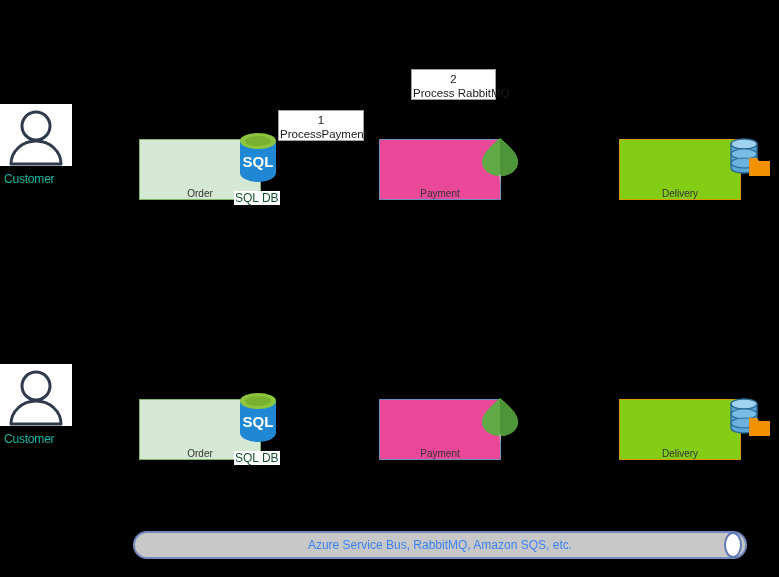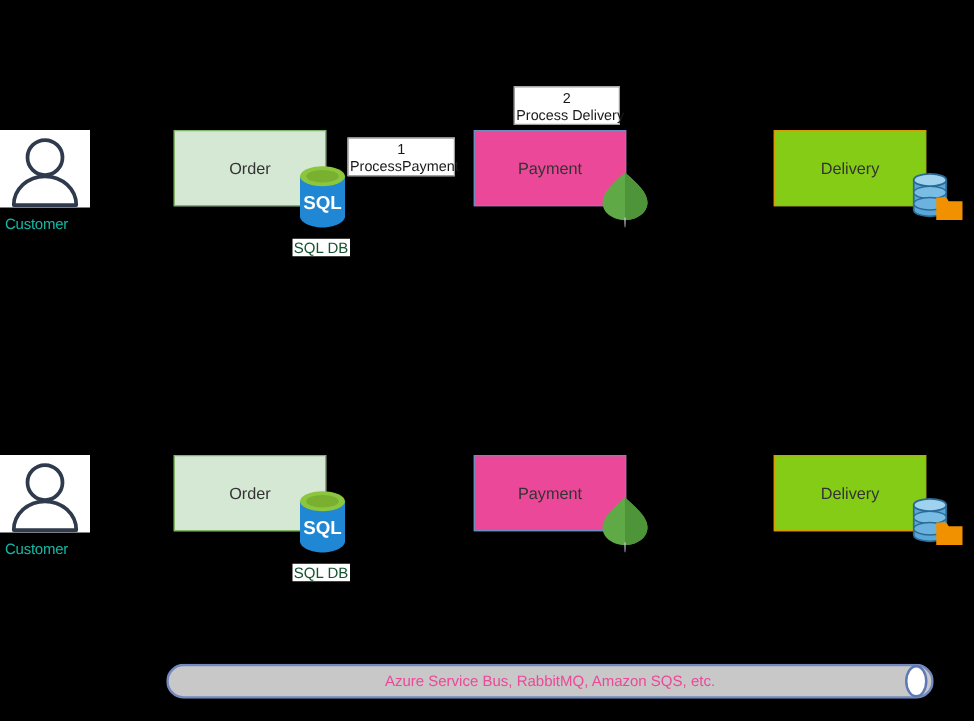--- a/index.html
+++ b/index.html
@@ -34,24 +34,25 @@
     font-size: 12px;
     color: #14b8a6;
     white-space: nowrap;
     letter-spacing: -0.2px;
   }
   
   .svc {
     position: absolute;
     box-sizing: border-box;
     display: flex;
-    align-items: center;
+    align-items: flex-end;
     justify-content: center;
-    font-size: 13px;
+    font-size: 10px;
     color: #333333;
+    margin-top: 35px;
   }
   .svc.order {
     background: #d5e8d4;
     border: 1px solid #82b366;
   }
   .svc.payment {
     background: #ec4899;
     border: 1px solid #6c8ebf;
   }
   .svc.delivery {
@@ -109,21 +110,21 @@
   .bus-text {
     position: absolute;
     left: 0;
     top: 0;
     width: 614px;
     height: 28px;
     display: flex;
     align-items: center;
     justify-content: center;
     font-size: 12px;
-    color: #ec4899;
+    color: #3b82f6;
     white-space: nowrap;
     pointer-events: none;
   }
 </style>
 </head>
 <body>
 
 <div class="canvas">
 
   <div class="actor" style="left:0px; top:104px;">
@@ -160,21 +161,21 @@
   <div class="mongo" style="left:480px; top:136px;">
     <svg width="40" height="46" viewBox="0 0 40 46">
       <path d="M20 2 C30 11 38 18 38 26 C38 34 30 40 20 40 C10 40 2 34 2 26 C2 18 10 11 20 2 Z" fill="#5faa46"></path>
       <path d="M20 2 C30 11 38 18 38 26 C38 34 30 40 20 40 Z" fill="#4e9438"></path>
       <path d="M19.3 38 L20.7 38 L20.3 46 L19.7 46 Z" fill="#b5b5b5"></path>
     </svg>
   </div>
 
   <div class="msg-label" style="left:411px; top:69px; width:85px; height:31px;">
     <div>2</div>
-    <div>Process Delivery</div>
+    <div>Process RabbitMQ</div>
   </div>
 
   <div class="svc delivery" style="left:619px; top:104px; width:122px; height:61px;">
     <span>Delivery</span>
   </div>
 
   <div class="deldb" style="left:727px; top:136px;">
     <svg width="44" height="42" viewBox="0 0 44 42">
       <g>
         <path d="M4 8 L4 32 C4 35 10 37 17 37 C24 37 30 35 30 32 L30 8 Z" fill="#5aa8d8" stroke="#2b6a96" stroke-width="1.4"></path>

